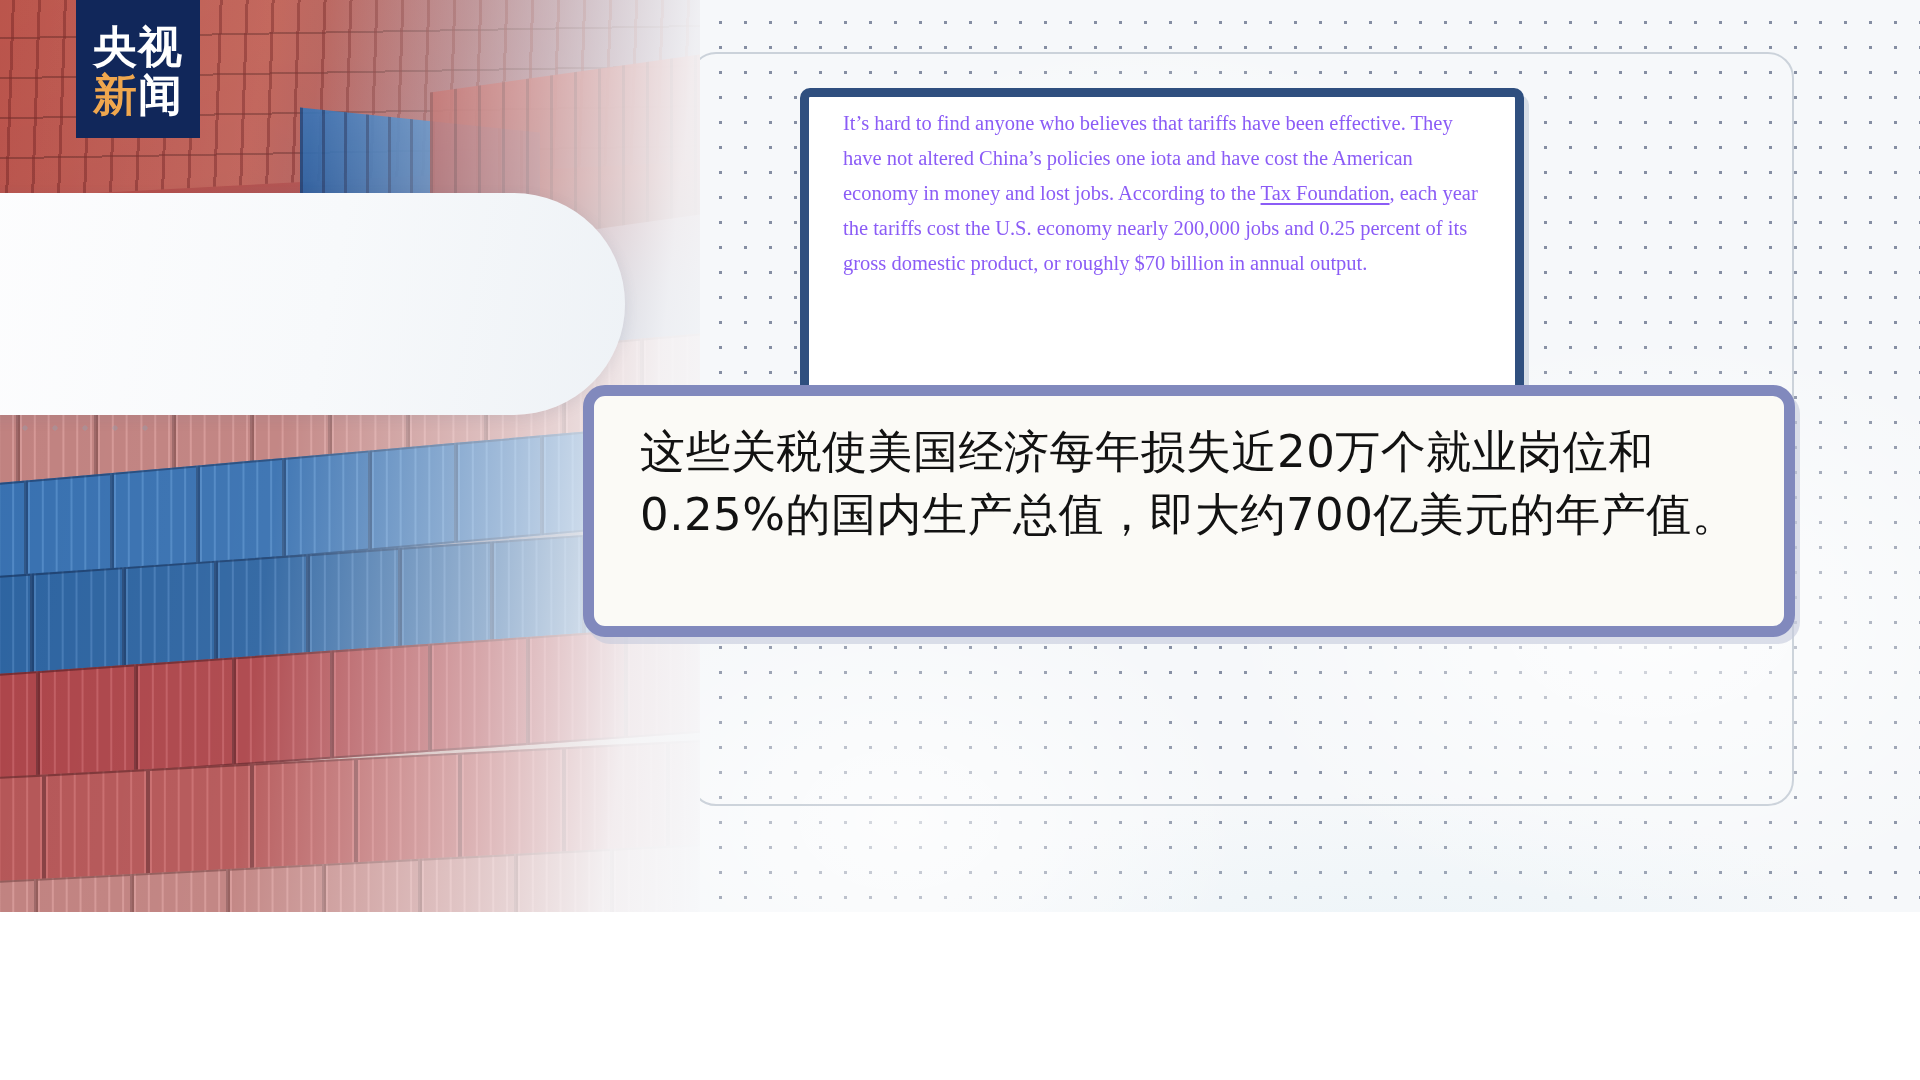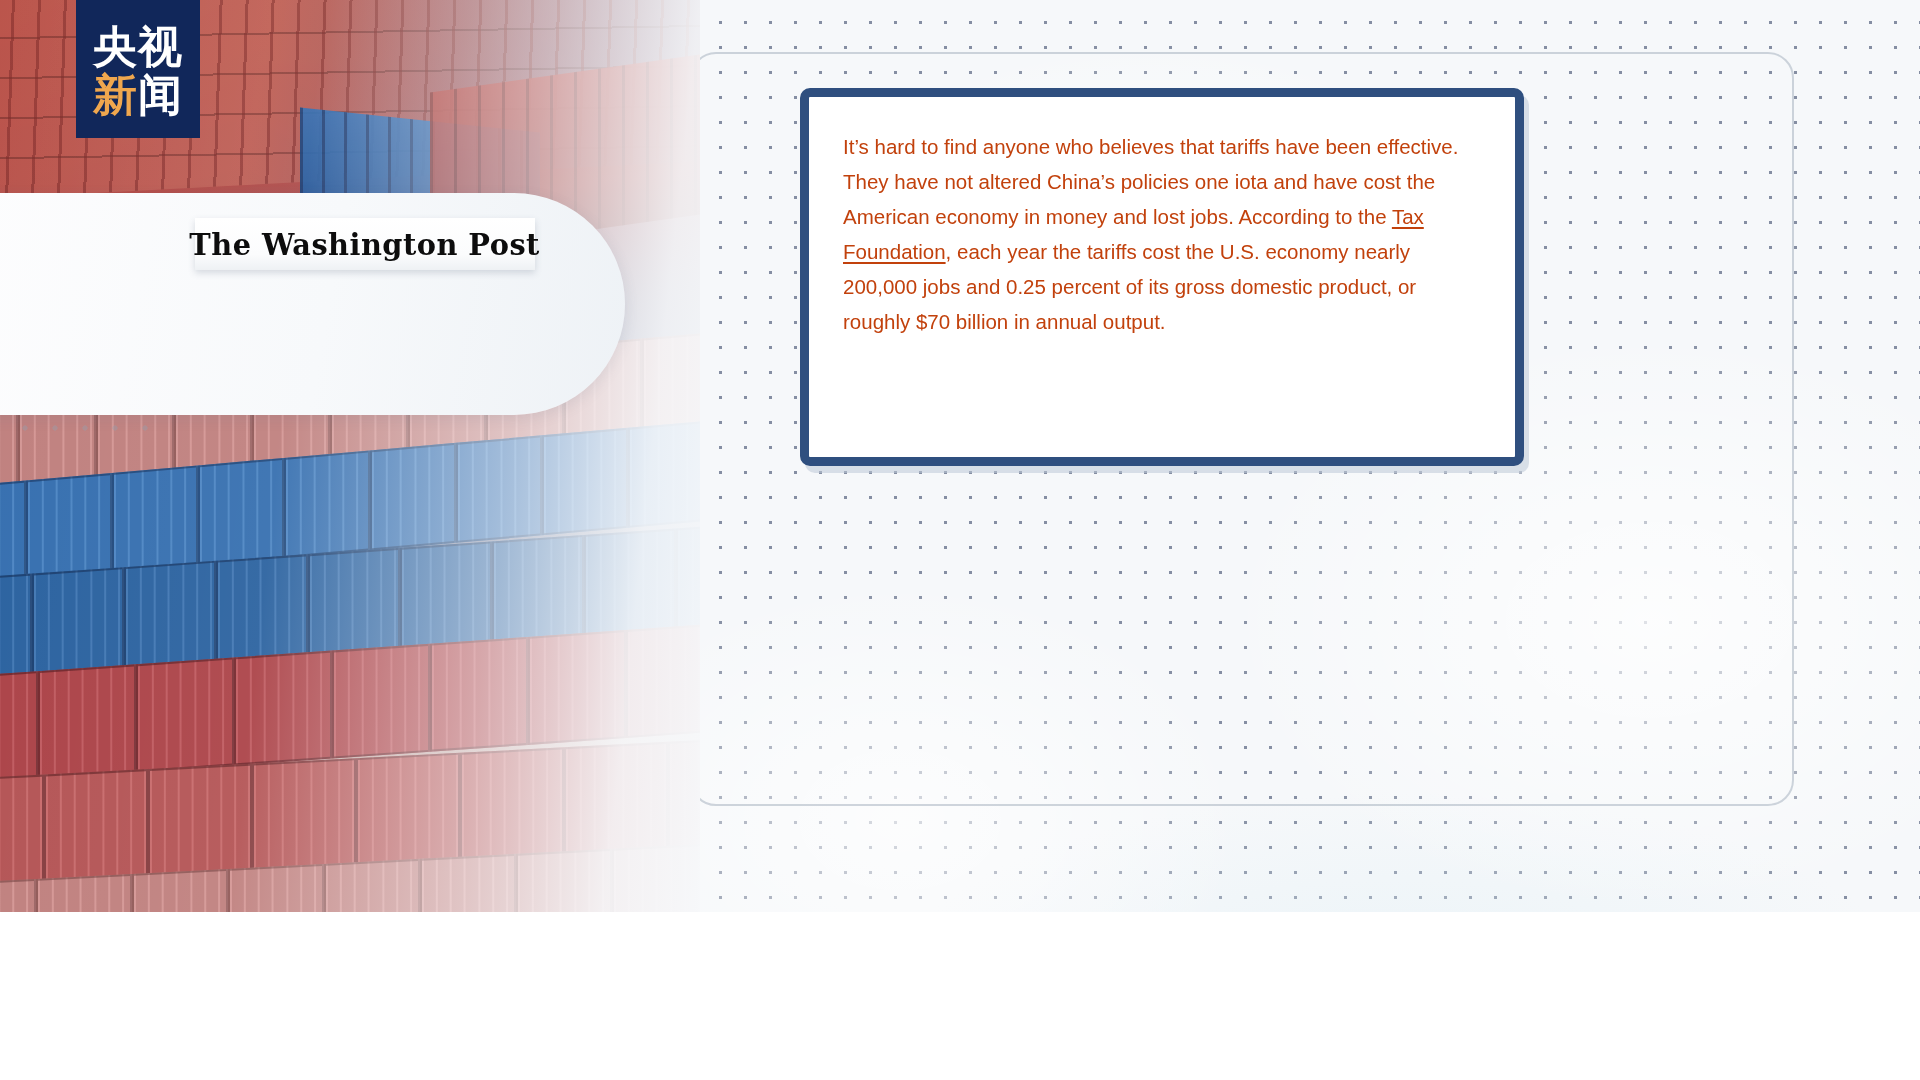--- a/index.html
+++ b/index.html
@@ -236,25 +236,25 @@
     position: absolute;
     left: 800px; top: 88px;
     width: 724px; height: 378px;
     background: #ffffff;
     border: 9px solid #2f4f7f;
     border-radius: 10px;
     box-sizing: border-box;
     box-shadow: 5px 7px 0 rgba(190,200,215,0.55);
   }
   .quote-en-inner {
-    padding: 32px 30px 0 34px;
-    font-family: Liberation Sans, sans-serif;
+    padding: 9px 30px 0 34px;
+    font-family: Liberation Serif, serif;
     font-size: 20.5px;
     line-height: 35px;
-    color: #c2410c;
+    color: #8b5cf6;
   }
   .quote-en-inner .u {
     text-decoration: underline;
     text-underline-offset: 3px;
   }
 
   
   .quote-zh {
     position: absolute;
     left: 583px; top: 385px;
@@ -377,25 +377,25 @@
       <span class="cctv-w">央视</span>
     </div>
     <div class="cctv-row">
       <span class="cctv-g">新</span>
       <span class="cctv-w">闻</span>
     </div>
   </div>
 
   <div class="wp-card"></div>
 
-  <div class="wp-masthead">
-    <span class="wp-masthead-text">The Washington Post</span>
-  </div>
 
 
   <div class="quote-en">
     <div class="quote-en-inner">
       <span>It’s hard to find anyone who believes that tariffs have been effective. They have not altered China’s policies one iota and have cost the American economy in money and lost jobs. According to the </span><span class="u">Tax Foundation</span><span>, each year the tariffs cost the U.S. economy nearly 200,000 jobs and 0.25 percent of its gross domestic product, or roughly $70 billion in annual output.</span>
     </div>
   </div>
 
+  <div class="quote-zh">
+    <div class="quote-zh-inner">这些关税使美国经济每年损失近20万个就业岗位和0.25%的国内生产总值，即大约700亿美元的年产值。</div>
+  </div>
 
 </div>
 
 </body></html>

